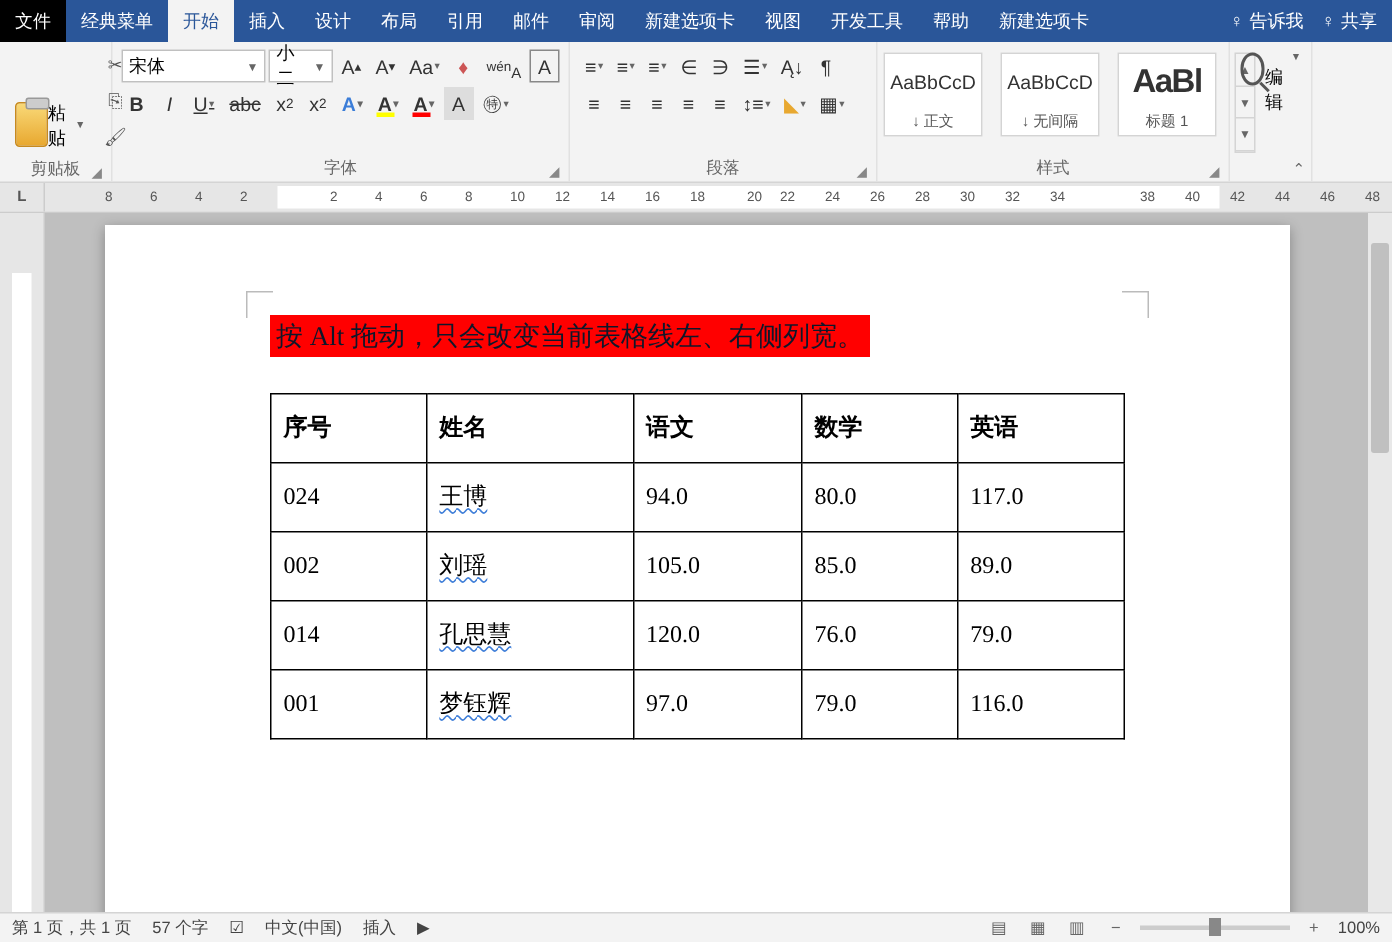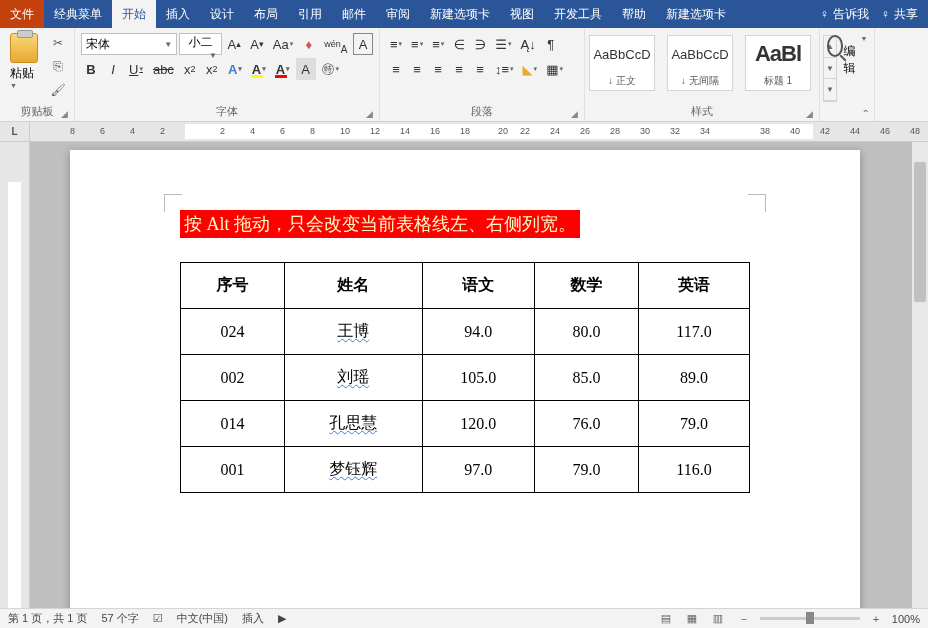--- a/index.html
+++ b/index.html
@@ -1,43 +1,43 @@
 <!DOCTYPE html>
 <html><head>
 <meta charset="utf-8">
 <style>
 * { box-sizing: border-box; margin: 0; padding: 0; }
 body { font-family: "Microsoft YaHei", sans-serif; font-size: 12px; background: #f0f0f0; overflow: hidden; width: 928px; height: 628px; }
 
 .titlebar { background: #2a5699; height: 28px; display: flex; align-items: center; color: #fff; }
 .menu-tabs { display: flex; height: 28px; }
 .menu-tab { padding: 0 10px; line-height: 28px; cursor: pointer; font-size: 12px; }
-.menu-tab.file { background: #c2410c; }
+.menu-tab.file { background: #000000; }
 .menu-tab.active { background: #f3f3f3; color: #2a5699; }
 .titlebar-right { margin-left: auto; display: flex; align-items: center; padding-right: 10px; gap: 12px; }
 .tell-me { display: flex; align-items: center; gap: 4px; }
 
 .ribbon { background: #f3f3f3; border-bottom: 1px solid #d4d4d4; display: flex; height: 94px; }
 .ribbon-group { border-right: 1px solid #e1e1e1; display: flex; flex-direction: column; justify-content: space-between; padding: 3px 4px 0; position: relative; }
 .ribbon-group-content { flex: 1; display: flex; }
 .ribbon-group-label { text-align: center; font-size: 11px; color: #666; padding: 2px 0; position: relative; }
 .ribbon-group-label .launcher { position: absolute; right: 2px; bottom: 2px; font-size: 9px; color: #888; cursor: pointer; }
 
-.paste-btn { display: flex; flex-direction: column; align-items: flex-start; padding: 2px 6px; cursor: pointer; }
+.paste-btn { display: flex; flex-direction: row; align-items: center; padding: 2px 6px; cursor: pointer; margin-top: 32px; }
 .paste-icon { width: 28px; height: 30px; background: linear-gradient(#f9d978, #e8a830); border: 1px solid #c78a1f; border-radius: 3px; position: relative; }
 .paste-icon::before { content: ""; position: absolute; top: -4px; left: 6px; width: 14px; height: 6px; background: #ccc; border: 1px solid #999; border-radius: 2px; }
 .paste-label { margin-top: 2px; font-size: 12px; }
 .clipboard-side { display: flex; flex-direction: column; justify-content: space-around; padding-left: 4px; }
 .small-icon-btn { width: 20px; height: 20px; cursor: pointer; display: flex; align-items: center; justify-content: center; color: #555; font-size: 12px; }
 
 .font-group { width: 305px; }
 .font-row { display: flex; align-items: center; gap: 2px; margin-bottom: 3px; }
 .font-combo { border: 1px solid #c0c0c0; background: #fff; height: 22px; display: flex; align-items: center; padding: 0 4px; font-size: 12px; }
 .font-name { width: 100px; }
-.font-size { width: 44px; flex-direction: column; }
+.font-size { width: 44px; }
 .combo-arrow { margin-left: auto; font-size: 8px; color: #666; padding-left: 4px; }
 .ribbon-btn { border: 1px solid transparent; padding: 1px 3px; cursor: pointer; font-size: 13px; display: inline-flex; align-items: center; justify-content: center; min-width: 20px; height: 22px; color: #333; }
 .ribbon-btn sup, .ribbon-btn sub { font-size: 9px; }
 .ribbon-btn.dd::after { content: "▾"; font-size: 7px; margin-left: 1px; color: #666; }
 .color-a { position: relative; font-weight: bold; }
 .color-a .underline { position: absolute; bottom: 1px; left: 2px; right: 6px; height: 3px; }
 
 .para-group { width: 205px; }
 .para-row { display: flex; gap: 1px; margin-bottom: 3px; }
 
@@ -65,24 +65,24 @@
 
 .workspace { display: flex; height: 466px; background: #bfbfbf; }
 .ruler-v { width: 30px; background: #e6e6e6; border-right: 1px solid #ccc; position: relative; }
 .ruler-v .white { position: absolute; left: 8px; right: 8px; background: #fff; }
 .doc-scroll { flex: 1; overflow: auto; padding: 0 0 20px 40px; position: relative; }
 .page { width: 790px; min-height: 600px; background: #fff; box-shadow: 0 2px 8px rgba(0,0,0,0.3); margin-top: 8px; padding: 60px 110px; position: relative; }
 .margin-mark { position: absolute; width: 18px; height: 18px; }
 .margin-mark.tl { top: 44px; left: 94px; border-left: 1px solid #bbb; border-top: 1px solid #bbb; }
 .margin-mark.tr { top: 44px; right: 94px; border-right: 1px solid #bbb; border-top: 1px solid #bbb; }
 
-.highlight-text { background: #ff0000; color: #fef9c3; font-size: 18px; font-family: SimSun, serif; padding: 2px 4px; display: inline-block; margin-bottom: 24px; }
+.highlight-text { background: #ff0000; color: #0f172a; font-size: 18px; font-family: SimSun, serif; padding: 2px 4px; display: inline-block; margin-bottom: 24px; }
 
 .data-table { border-collapse: collapse; width: 100%; font-family: SimSun, serif; font-size: 16px; }
-.data-table th, .data-table td { border: 1.5px solid #000; padding: 12px 8px; text-align: center; }
+.data-table th, .data-table td { border: 1.5px solid #000; padding: 12px 8px; text-align: left; }
 .data-table th { font-weight: bold; }
 .wavy { text-decoration: underline wavy #3d7dd8 1px; text-underline-offset: 2px; }
 
 .statusbar { background: #f3f3f3; border-top: 1px solid #d4d4d4; height: 20px; display: flex; align-items: center; padding: 0 8px; font-size: 11px; color: #444; gap: 14px; }
 .statusbar .right { margin-left: auto; display: flex; align-items: center; gap: 6px; }
 .view-btn { width: 20px; height: 16px; cursor: pointer; display: flex; align-items: center; justify-content: center; color: #666; }
 .zoom-slider { width: 100px; height: 3px; background: #ccc; position: relative; }
 .zoom-slider .thumb { position: absolute; width: 8px; height: 12px; background: #888; top: -5px; left: 46px; }
 
 .scrollbar-v { position: absolute; right: 0; top: 0; bottom: 0; width: 16px; background: #e8e8e8; }

